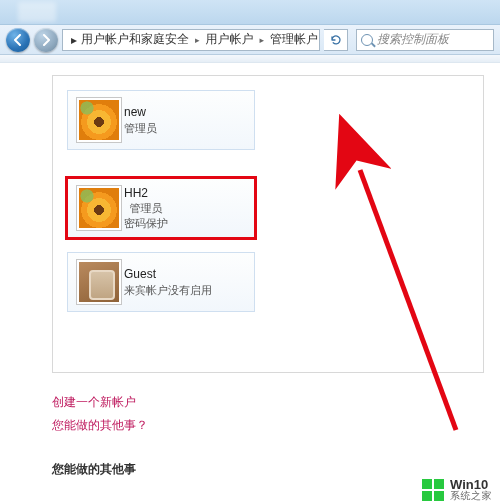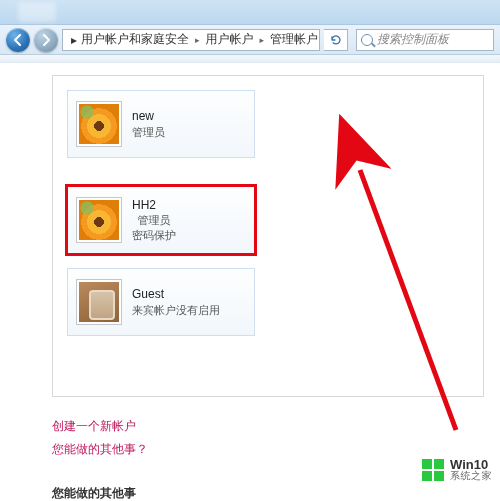--- a/index.html
+++ b/index.html
@@ -26,21 +26,21 @@
     
     .toolstrip{ height:8px; background:linear-gradient(#f4f8fc,#e6eef6); border-bottom:1px solid #dde7f0;}
 
     
     .content { padding: 12px 16px 12px 52px; position:relative; }
     .heading { color:#083a6b; font-size:13px; margin: 6px 0 14px; }
 
     .accounts-box { border:1px solid #d8d8d8; background:#fff; padding:14px 14px 60px; min-height:224px; position:relative;}
 
     .acct-row{ display:flex; gap:28px; flex-wrap:wrap;}
-    .acct-tile{ width:188px; height:68px; border:1px solid #cfdff0; background:linear-gradient(#fdfefe,#f2f7fc); display:flex; align-items:center; padding:5px 8px; gap:10px; }
+    .acct-tile{ width:188px; height:60px; border:1px solid #cfdff0; background:linear-gradient(#fdfefe,#f2f7fc); display:flex; align-items:center; padding:5px 8px; gap:2px; }
     .acct-tile.highlight{ outline:3px solid #e30613; outline-offset:-1px;}
     .avatar{ width:46px; height:46px; border:1px solid #c7c7c7; background:#fff; padding:2px; }
     .avatar > div{ width:100%; height:100%; }
     .avatar-flower{ background: radial-gradient(circle at 50% 55%, #6b3a12 0 16%, #f7b733 16% 40%, #f59a1e 40% 60%, #e07e0c 60% 100%); }
     .avatar-flower{ position:relative;}
     .avatar-flower::after{content:"";position:absolute;inset:0;background:radial-gradient(circle at 20% 20%, rgba(140,190,90,.8) 0 14%, transparent 15%);}
     .avatar-guest{ background:linear-gradient(160deg,#b98a5e,#8f6238); position:relative;}
     .avatar-guest::after{content:"";position:absolute;left:10px;top:8px;width:22px;height:26px;border:2px solid #e8d8c4;border-radius:4px;background:linear-gradient(#d7c3a8,#c0a583);}
     .acct-meta{ display:flex; flex-direction:column; line-height:1.35;}
     .acct-name{ color:#222; font-size:12px;}
@@ -50,21 +50,21 @@
 
     .links{ margin-top:18px; }
     .links a{ color:#be185d; text-decoration:none; display:block; line-height:1.9; font-size:12px;}
 
     .other-heading{ margin-top:24px; font-weight:bold; color:#333; font-size:12px;}
 
     
     svg.arrow{ position:absolute; left:0; top:0; width:500px; height:501px; pointer-events:none;}
 
     
-    .watermark{ position:absolute; right:8px; bottom:20px; display:flex; align-items:center; gap:6px; }
+    .watermark{ position:absolute; right:8px; bottom:0; display:flex; align-items:center; gap:6px; }
     .wm-logo{ width:22px; height:22px; display:grid; grid-template-columns:1fr 1fr; grid-template-rows:1fr 1fr; gap:2px; }
     .wm-logo span{ background:#28c93f; }
     .wm-text{ display:flex; flex-direction:column; line-height:1; }
     .wm-text .t1{ font-size:13px; font-weight:bold; color:#333;}
     .wm-text .t2{ font-size:10px; color:#666; letter-spacing:.5px;}
   </style>
 </head>
 <body>
 
 <div class="titlebar">

